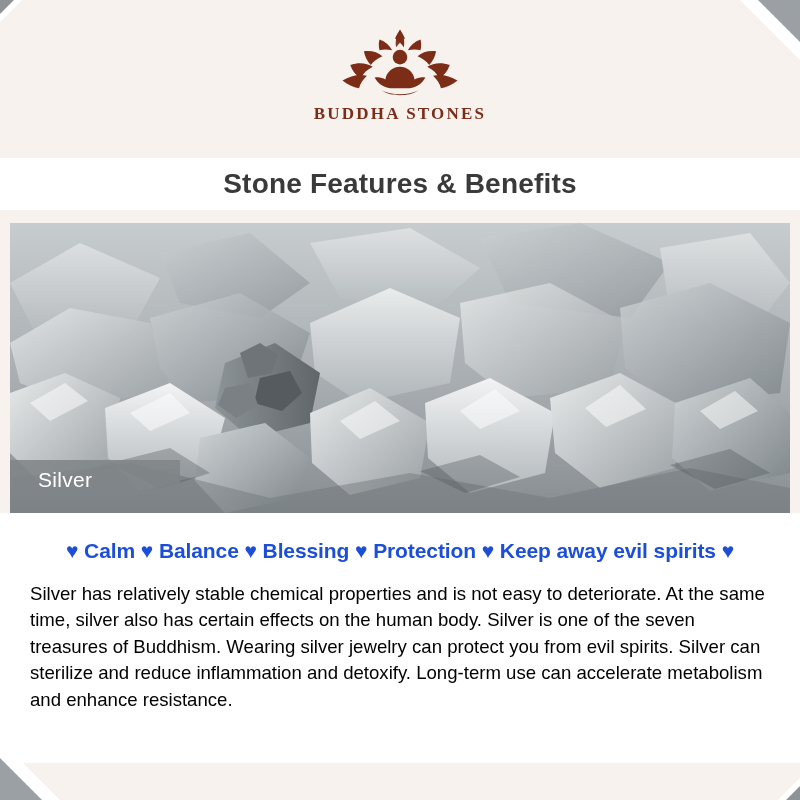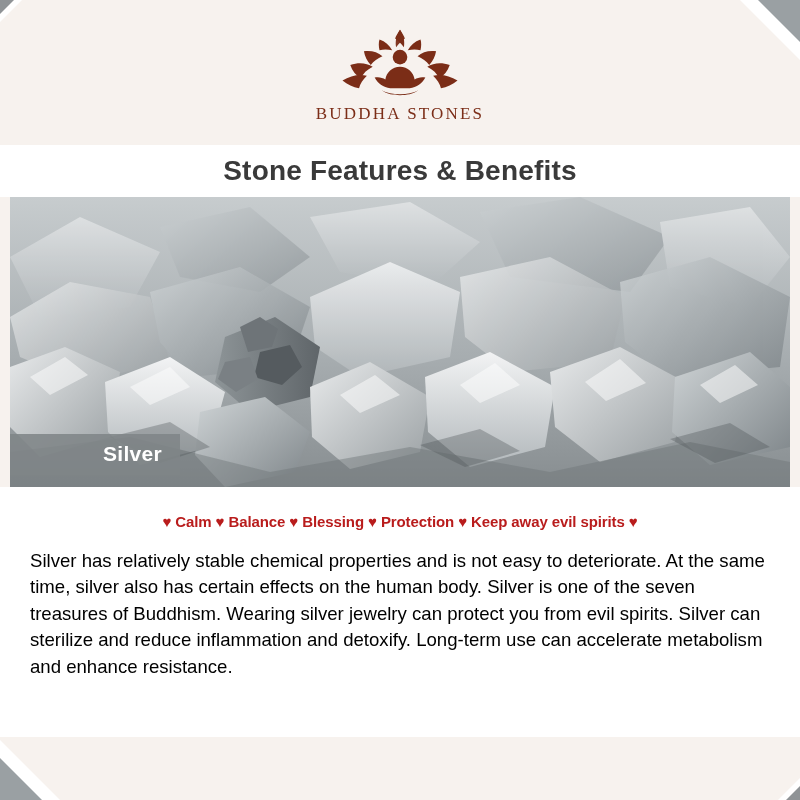--- a/index.html
+++ b/index.html
@@ -81,29 +81,29 @@
   }
   .logo-mark {
     width: 130px;
     height: 78px;
     display: block;
   }
   .brand-name {
     margin-top: 4px;
     font-size: 17px;
     letter-spacing: 2.2px;
-    font-weight: normal;
+    font-weight: bold;
     color: #7b2d17;
     font-family: "Liberation Serif", serif;
   }
 
   
   .title-band {
     position: relative;
-    margin: 0 auto;
+    margin: 13px auto;
     width: 100%;
     height: 52px;
     background: #ffffff;
     display: flex;
     align-items: center;
     justify-content: center;
   }
   .title-band .inner {
     position: absolute;
     left: 152px;
@@ -136,40 +136,39 @@
   }
   .stone-label {
     position: absolute;
     left: 0;
     bottom: 12px;
     min-width: 170px;
     padding: 8px 18px 9px 28px;
     background: rgba(128,133,136,0.88);
     color: #ffffff;
     font-size: 21px;
-    font-weight: bold;
+    font-weight: normal;
     letter-spacing: 0.3px;
     box-sizing: border-box;
-    text-align: right;
   }
 
   
   .body-card {
     position: relative;
     width: 800px;
     margin: 0 auto;
     background: #ffffff;
     padding: 26px 30px 20px 30px;
     box-sizing: border-box;
     min-height: 250px;
   }
   .keywords {
-    font-size: 15px;
+    font-size: 21px;
     font-weight: bold;
-    color: #b91c1c;
+    color: #1d4ed8;
     text-align: center;
     white-space: nowrap;
     letter-spacing: -0.1px;
   }
   .description {
     margin-top: 18px;
     font-size: 18.6px;
     line-height: 1.42;
     color: #000000;
     text-align: left;

